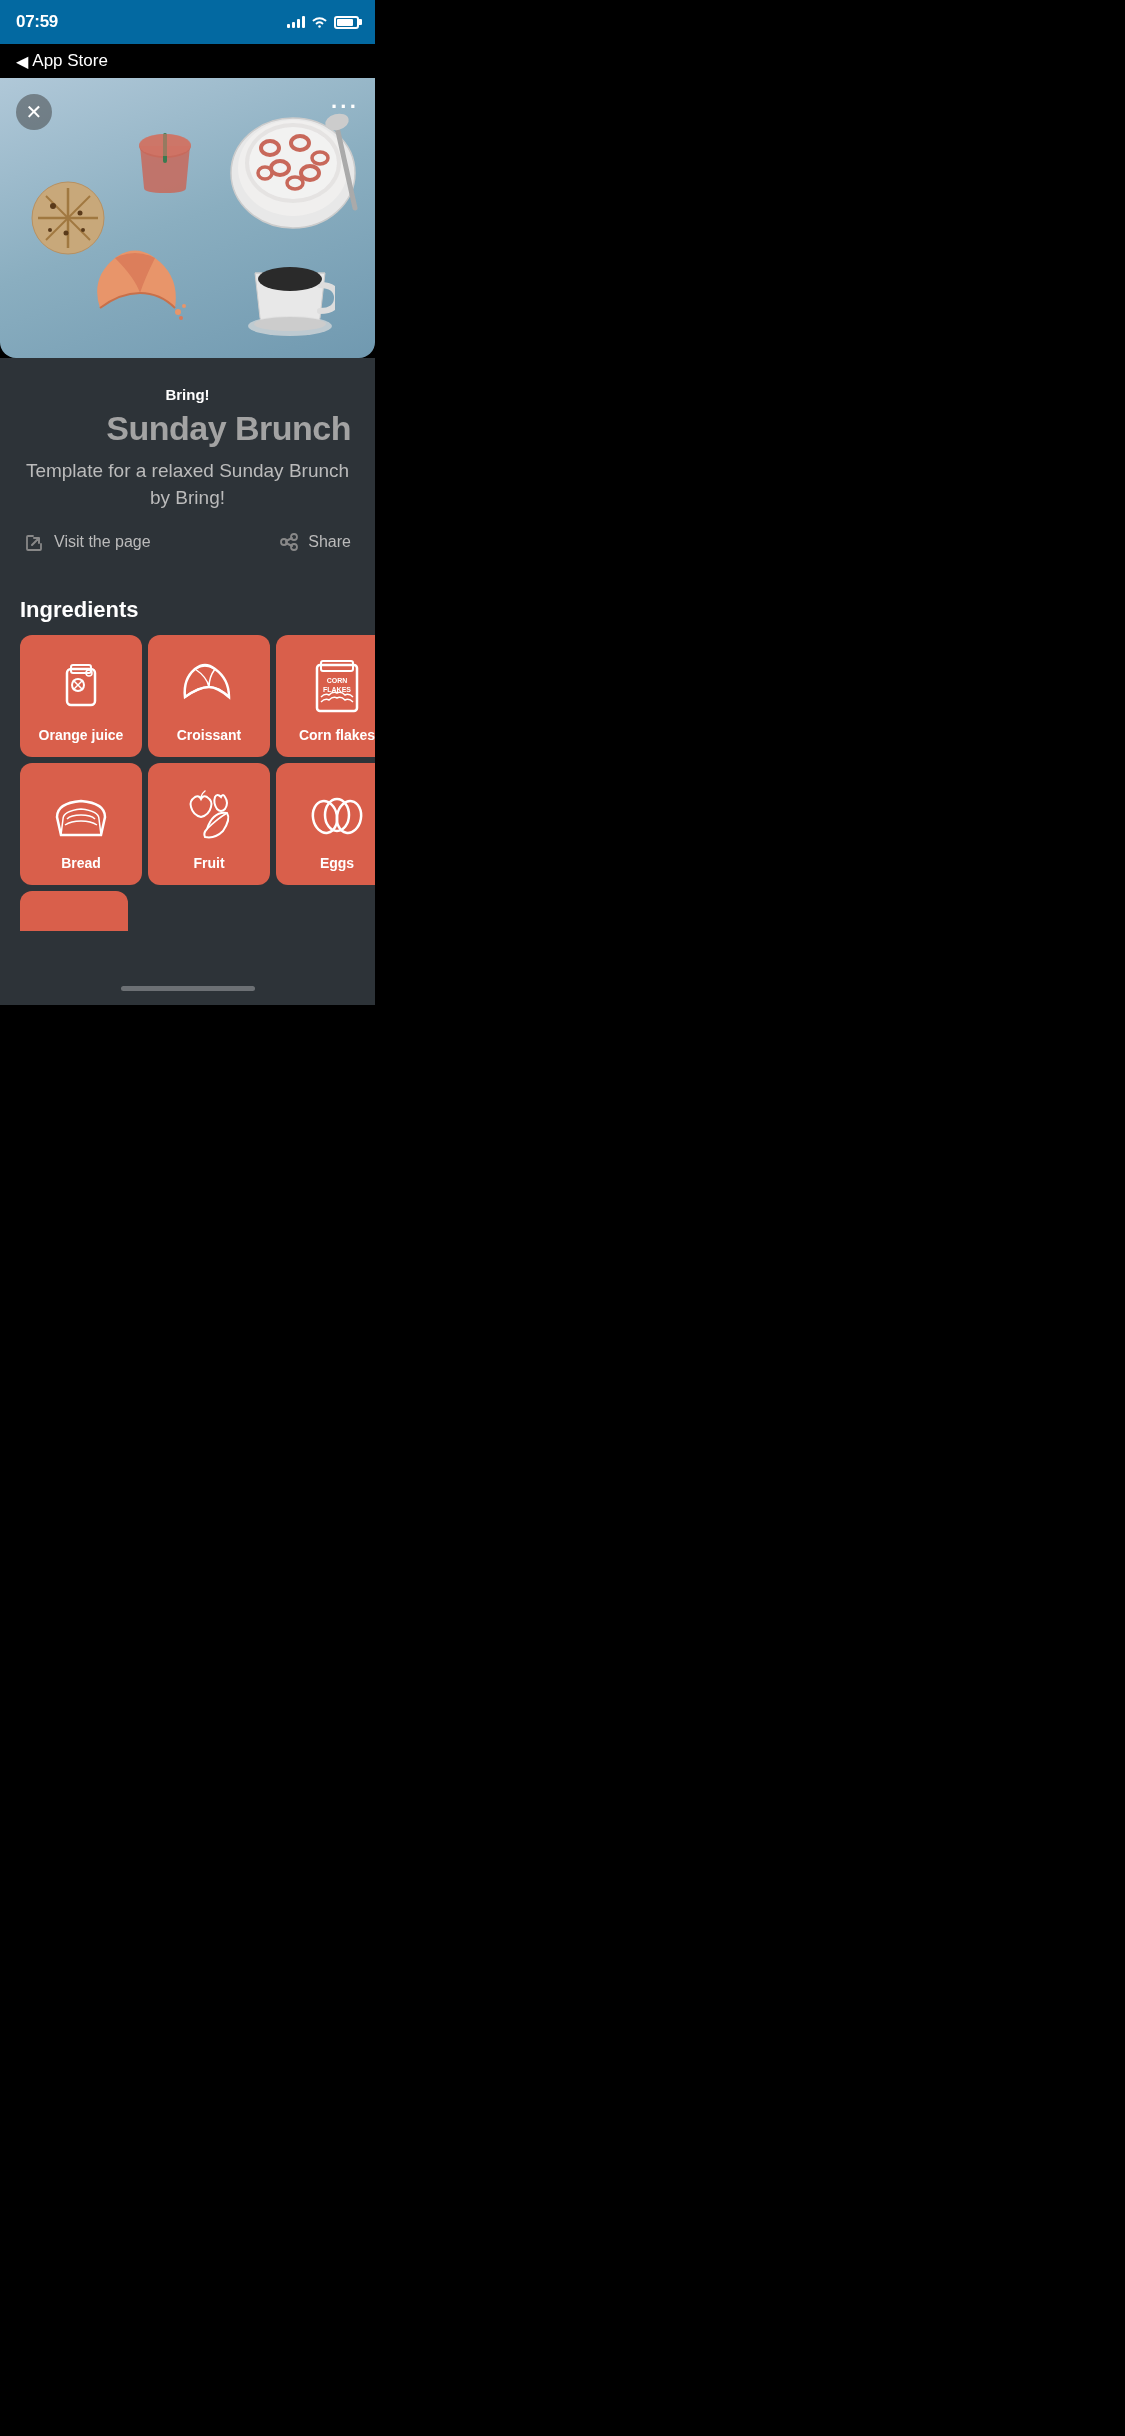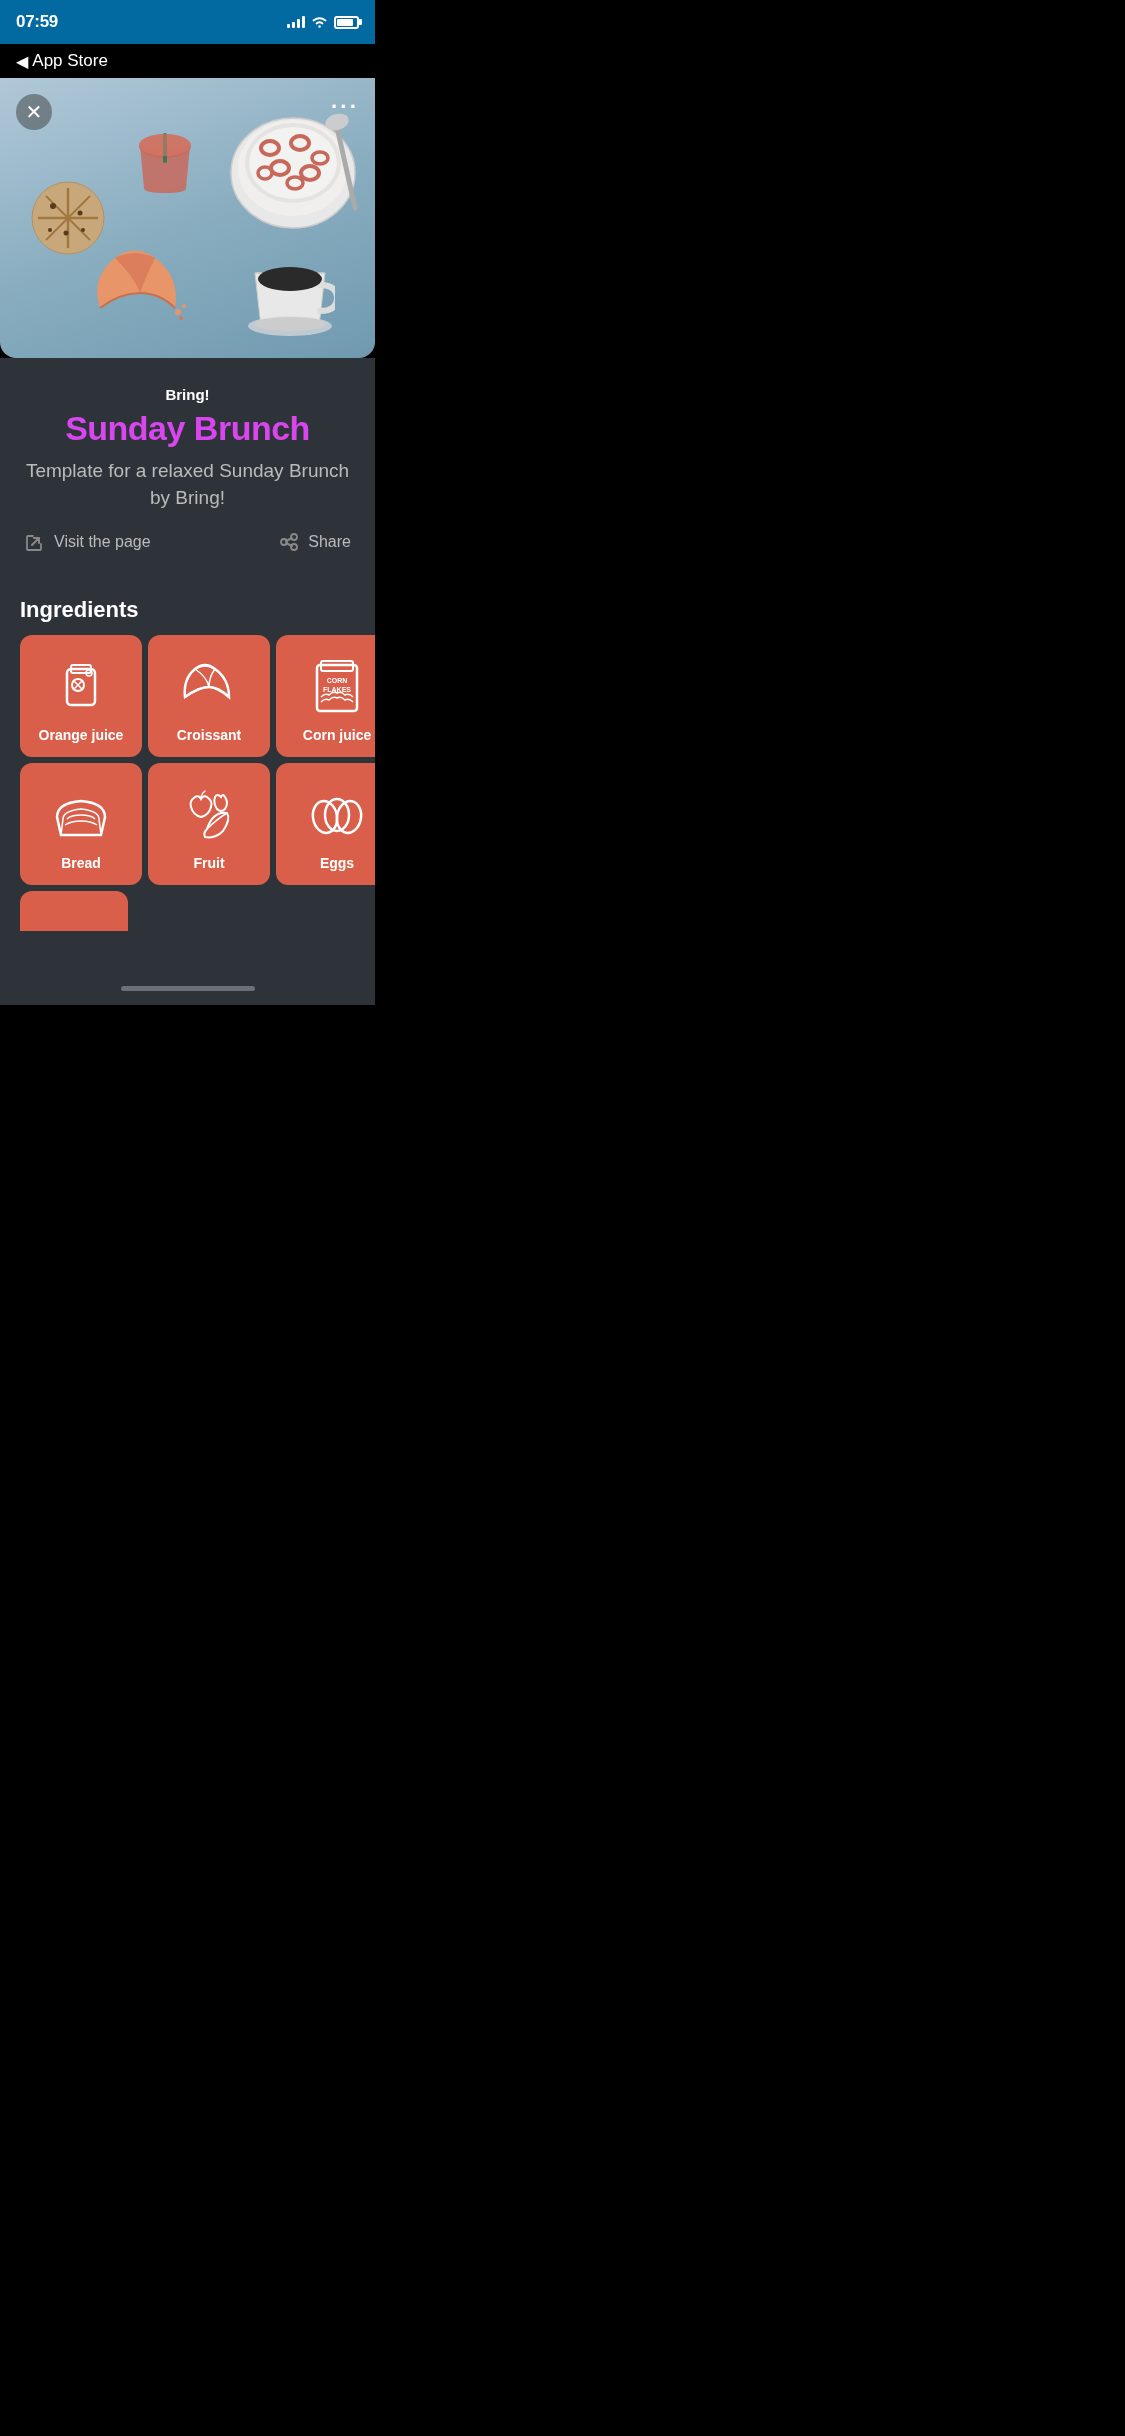--- a/index.html
+++ b/index.html
@@ -201,25 +201,26 @@
     }
 
     .app-name {
       color: #fff;
       font-size: 15px;
       font-weight: 600;
       margin-bottom: 6px;
     }
 
     .list-title {
-      color: #d946ef;
+      color: #a3a3a3;
       font-size: 34px;
       font-weight: 700;
       margin-bottom: 10px;
       letter-spacing: -0.5px;
+      text-align: right;
     }
 
     .list-description {
       color: #bbb;
       font-size: 19px;
       line-height: 1.4;
       margin-bottom: 20px;
     }
 
     .action-buttons {
@@ -487,21 +488,21 @@
         <div class="ingredient-icon">
           <svg viewBox="0 0 64 64" width="64" height="64" fill="none">
             <rect x="12" y="10" width="40" height="46" rx="3" stroke="white" stroke-width="2.5"></rect>
             <rect x="16" y="6" width="32" height="10" rx="2" stroke="white" stroke-width="2"></rect>
             <text x="32" y="28" text-anchor="middle" font-size="7" fill="white" font-weight="bold" font-family="Arial">CORN</text>
             <text x="32" y="37" text-anchor="middle" font-size="7" fill="white" font-weight="bold" font-family="Arial">FLAKES</text>
             <path d="M16 42 Q20 38 24 40 Q28 36 32 38 Q36 36 40 40 Q44 38 48 42" stroke="white" stroke-width="1.5" fill="none"></path>
             <path d="M16 47 Q20 43 24 45 Q28 41 32 43 Q36 41 40 45 Q44 43 48 47" stroke="white" stroke-width="1.5" fill="none"></path>
           </svg>
         </div>
-        <span class="ingredient-name">Corn juice</span>
+        <span class="ingredient-name">Corn flakes</span>
       </div>
 
       <div class="ingredient-card">
         <div class="ingredient-icon">
           <svg viewBox="0 0 64 64" width="64" height="64" fill="none">
             <path d="M8 34 Q8 20 32 18 Q56 20 56 34 L52 52 L12 52 Z" stroke="white" stroke-width="2.5" fill="none"></path>
             <path d="M12 52 L14 36 Q14 28 32 26 Q50 28 50 36 L52 52" stroke="white" stroke-width="1.5" fill="none"></path>
             <path d="M18 36 Q22 32 32 32 Q42 32 46 36" stroke="white" stroke-width="1.5" fill="none"></path>
             <path d="M16 42 Q22 38 32 38 Q42 38 48 42" stroke="white" stroke-width="1.5" fill="none"></path>
           </svg>

